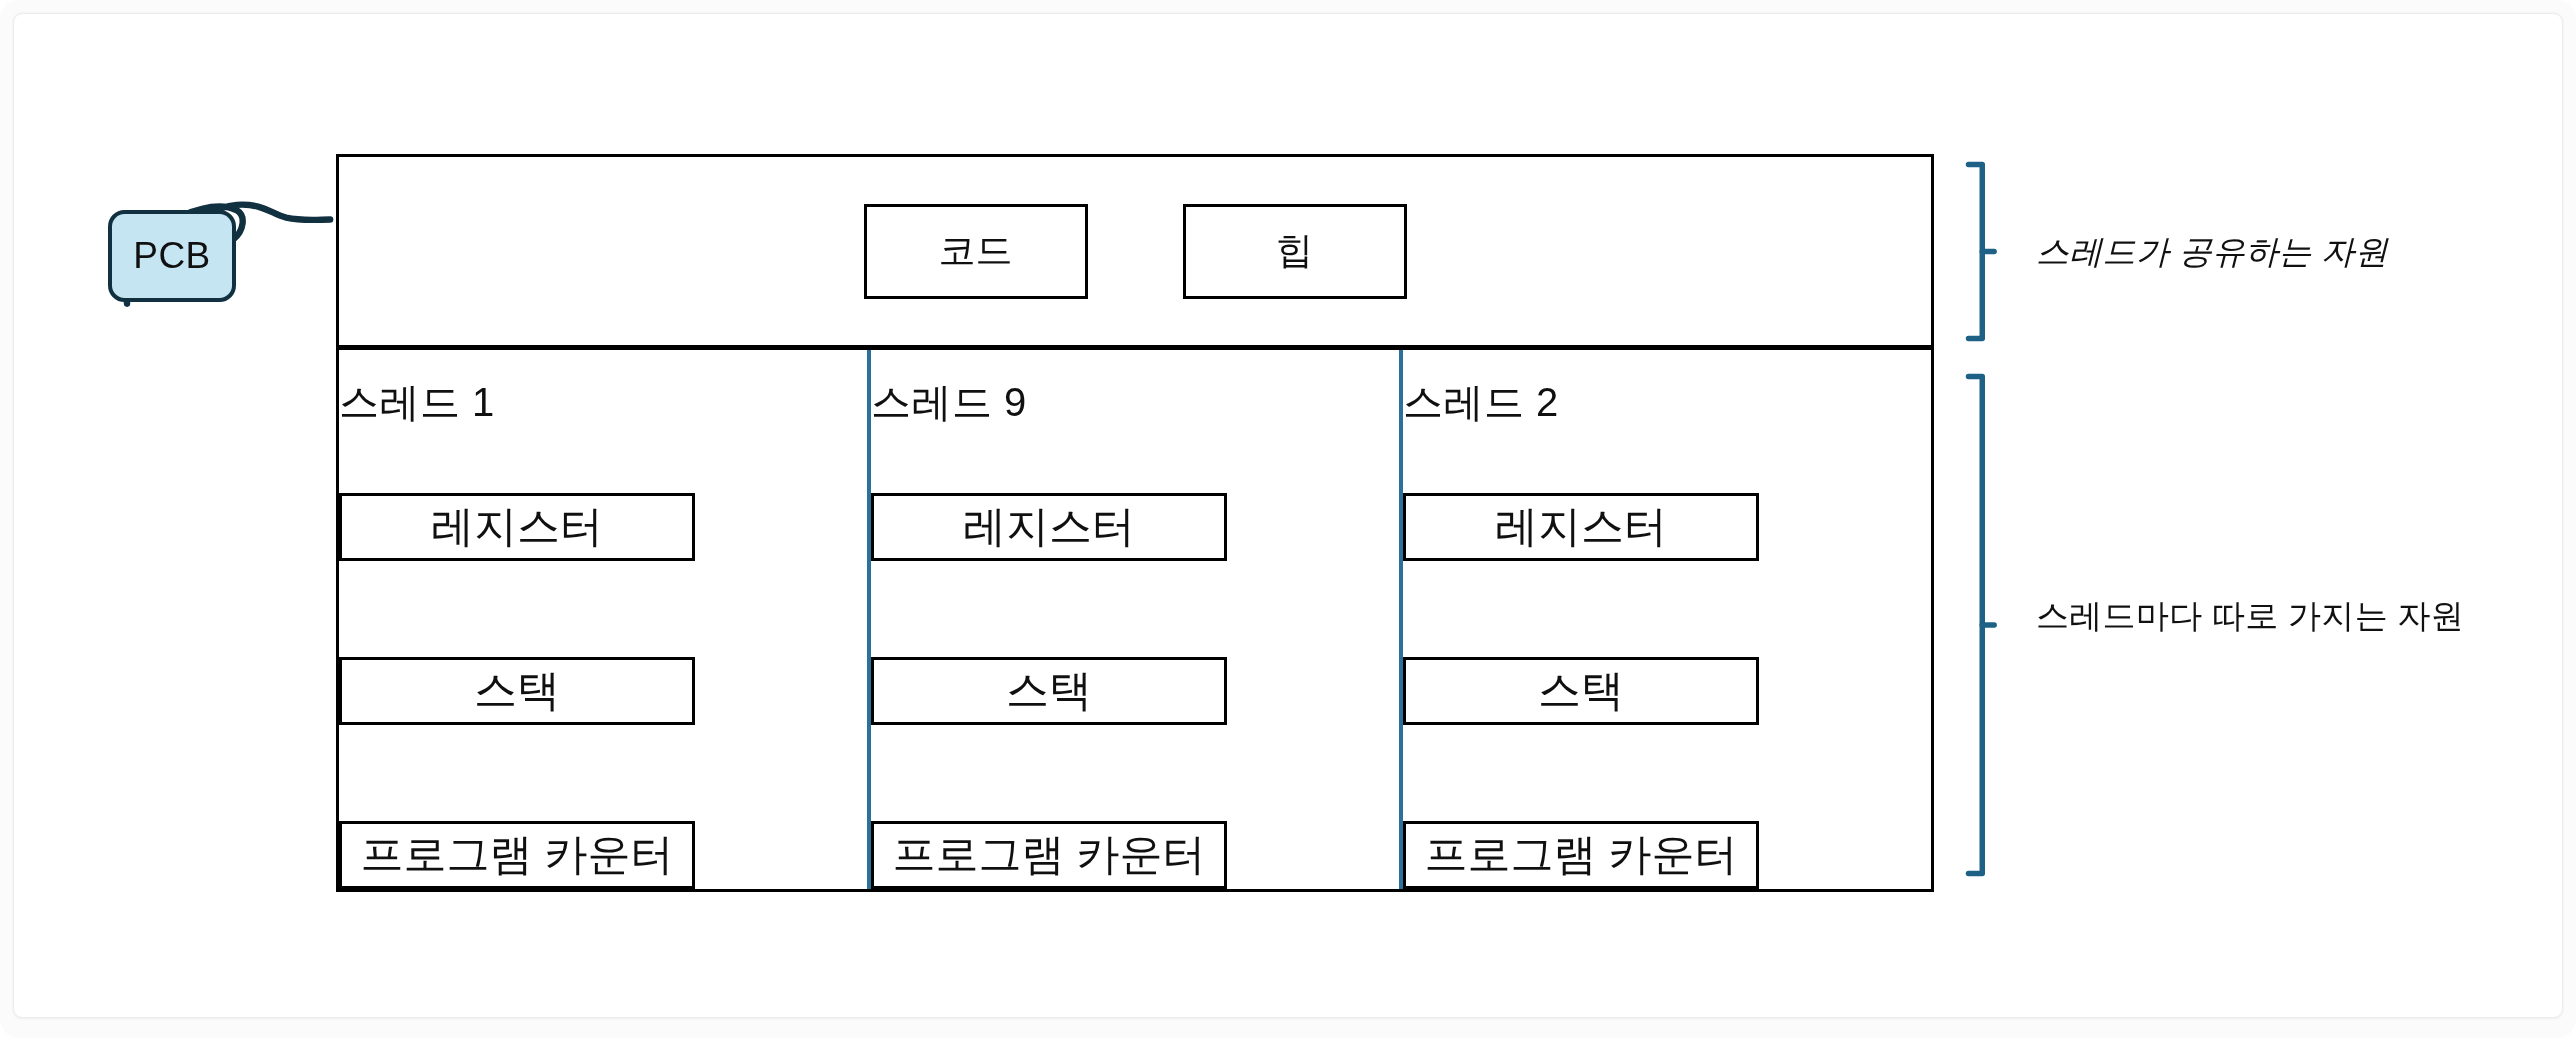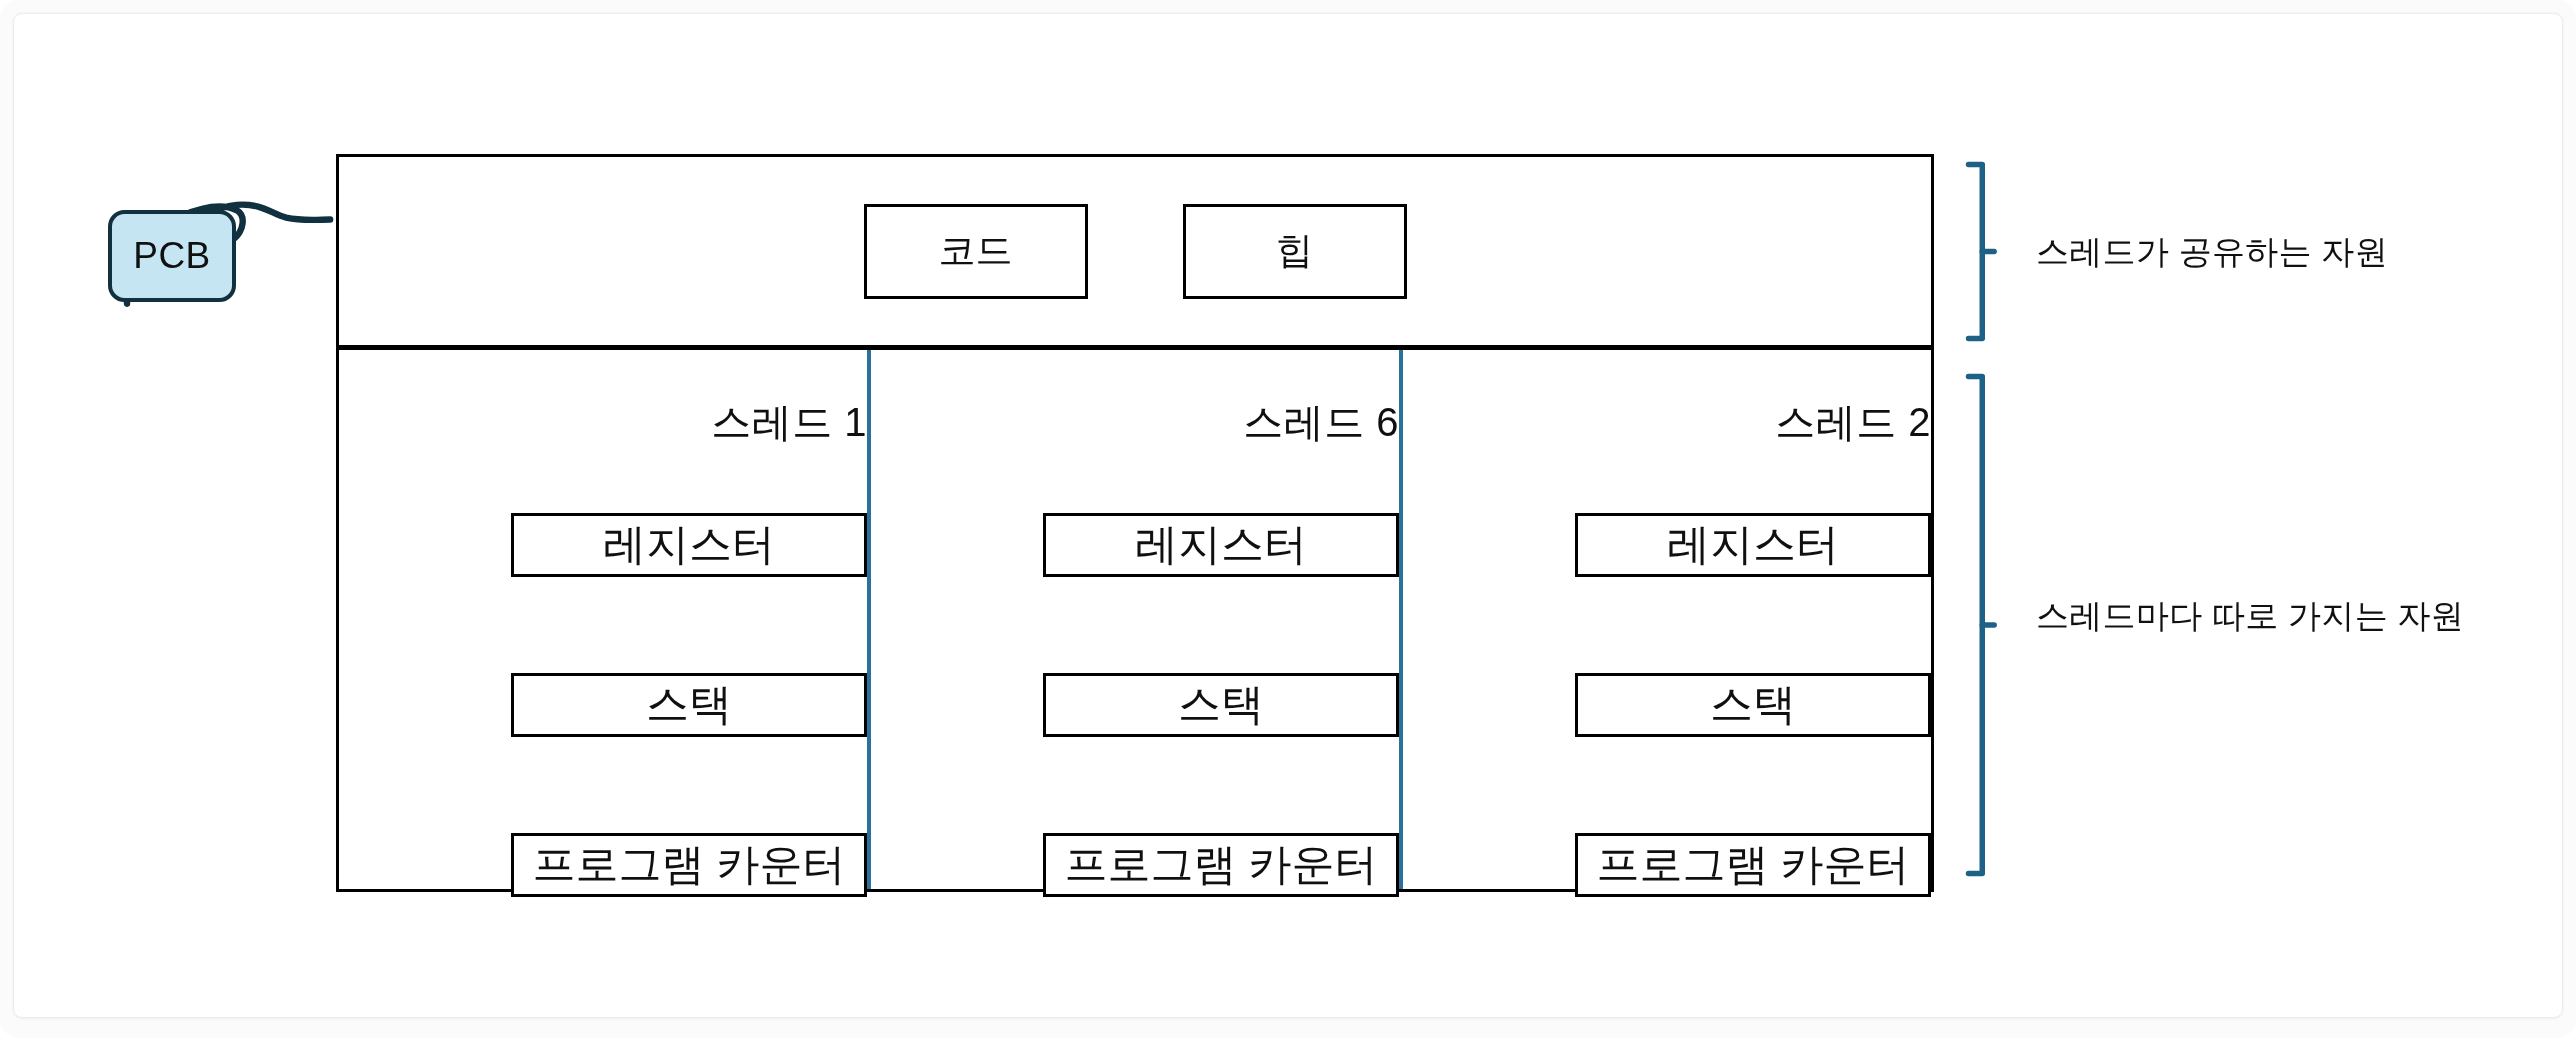--- a/index.html
+++ b/index.html
@@ -107,22 +107,22 @@
   #threads-section {
     position: relative;
     height: 539px;
     display: flex;
   }
   .thread-col {
     flex: 1 1 0;
     position: relative;
     display: flex;
     flex-direction: column;
-    align-items: flex-end;
-    padding-top: 45px;
+    align-items: flex-start;
+    padding-top: 25px;
     box-sizing: border-box;
     gap: 15px;
   }
   .thread-col + .thread-col {
     border-left: 4.6px solid #2b7199;
   }
   .thread-title {
     font-size: 40px;
     color: #101010;
     margin-bottom: 27.5px;
@@ -152,21 +152,21 @@
   .bracket-label {
     position: absolute;
     left: 73px;
     font-size: 33px;
     color: #111111;
     white-space: nowrap;
     transform: translateY(-50%);
     letter-spacing: 0.3px;
   }
   #bracket-shared { left: 1963px; top: 160px; }
-  #bracket-shared .bracket-label { top: 92px; }
+  #bracket-shared .bracket-label { top: 92px; font-style: italic; }
   #bracket-private { left: 1963px; top: 372px; }
   #bracket-private .bracket-label { top: 244px; }
 </style>
 </head>
 <body>
 
 <div id="canvas">
   <div id="page-card"></div>
 
   <svg id="connector-svg" viewBox="0 0 300 200" xmlns="http://www.w3.org/2000/svg">
@@ -206,21 +206,21 @@
         </div>
         <div class="thread-box">
           <span>스택</span>
         </div>
         <div class="thread-box">
           <span>프로그램 카운터</span>
         </div>
       </div>
 
       <div class="thread-col">
-        <div class="thread-title">스레드 6</div>
+        <div class="thread-title">스레드 9</div>
         <div class="thread-box">
           <span>레지스터</span>
         </div>
         <div class="thread-box">
           <span>스택</span>
         </div>
         <div class="thread-box">
           <span>프로그램 카운터</span>
         </div>
       </div>

